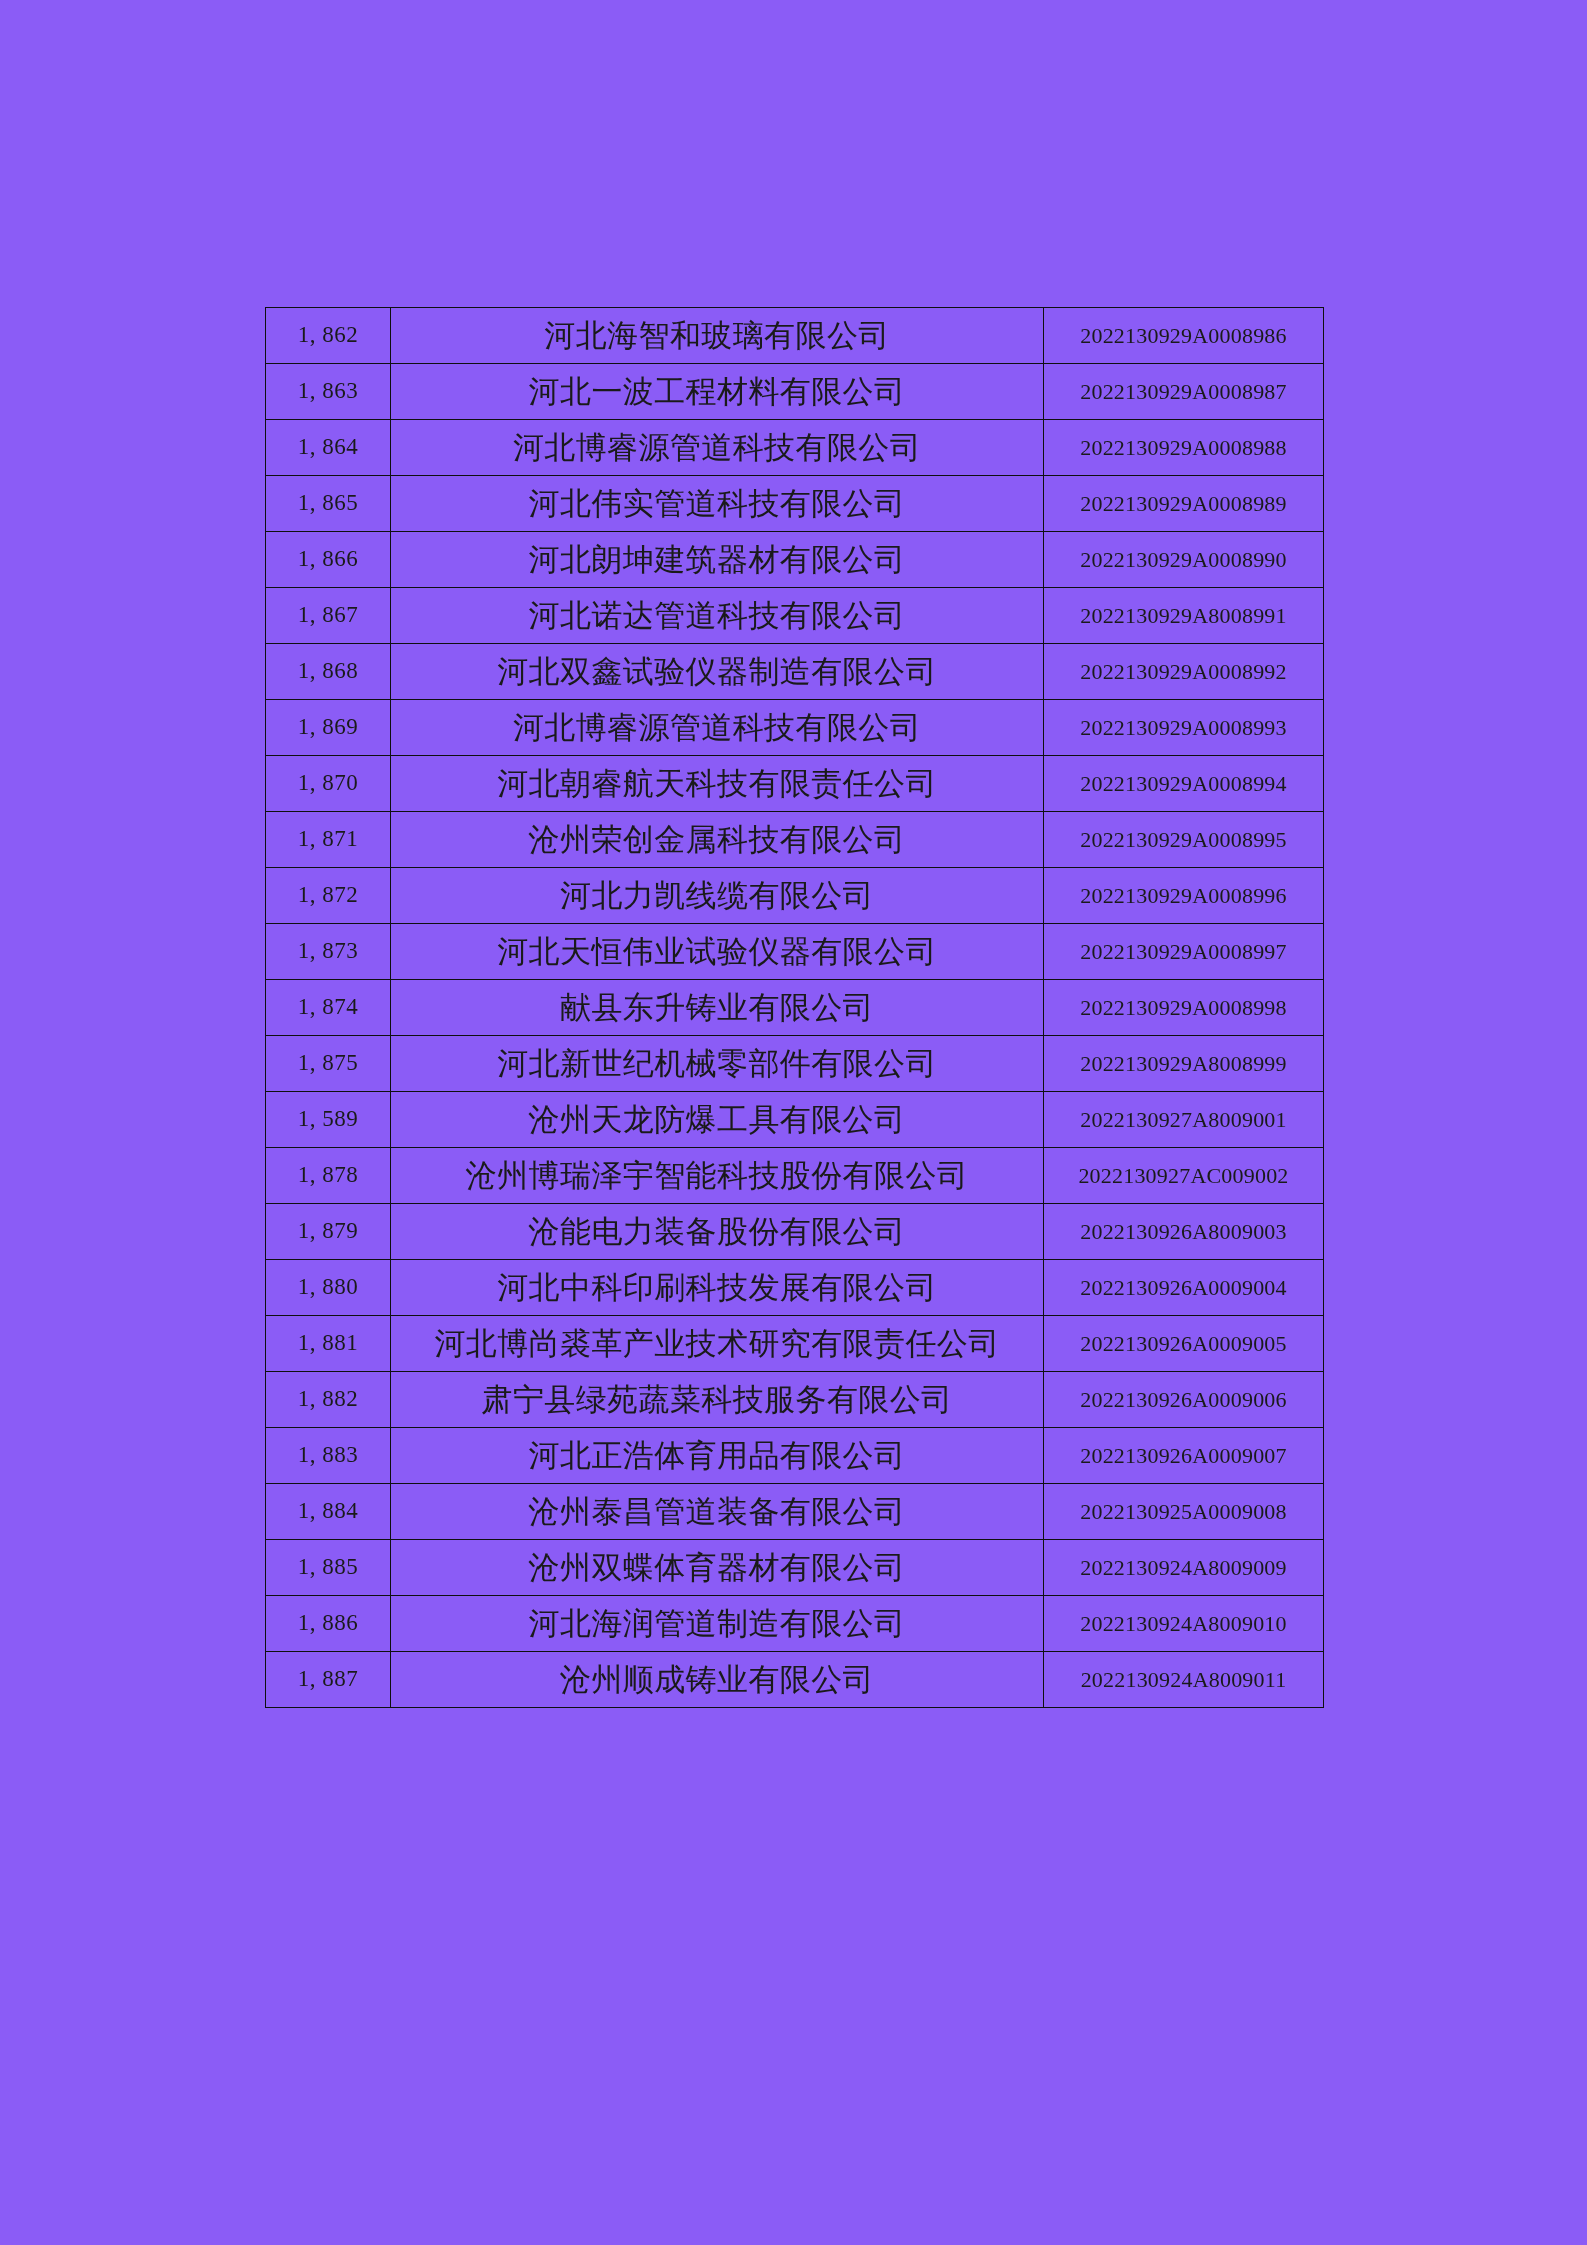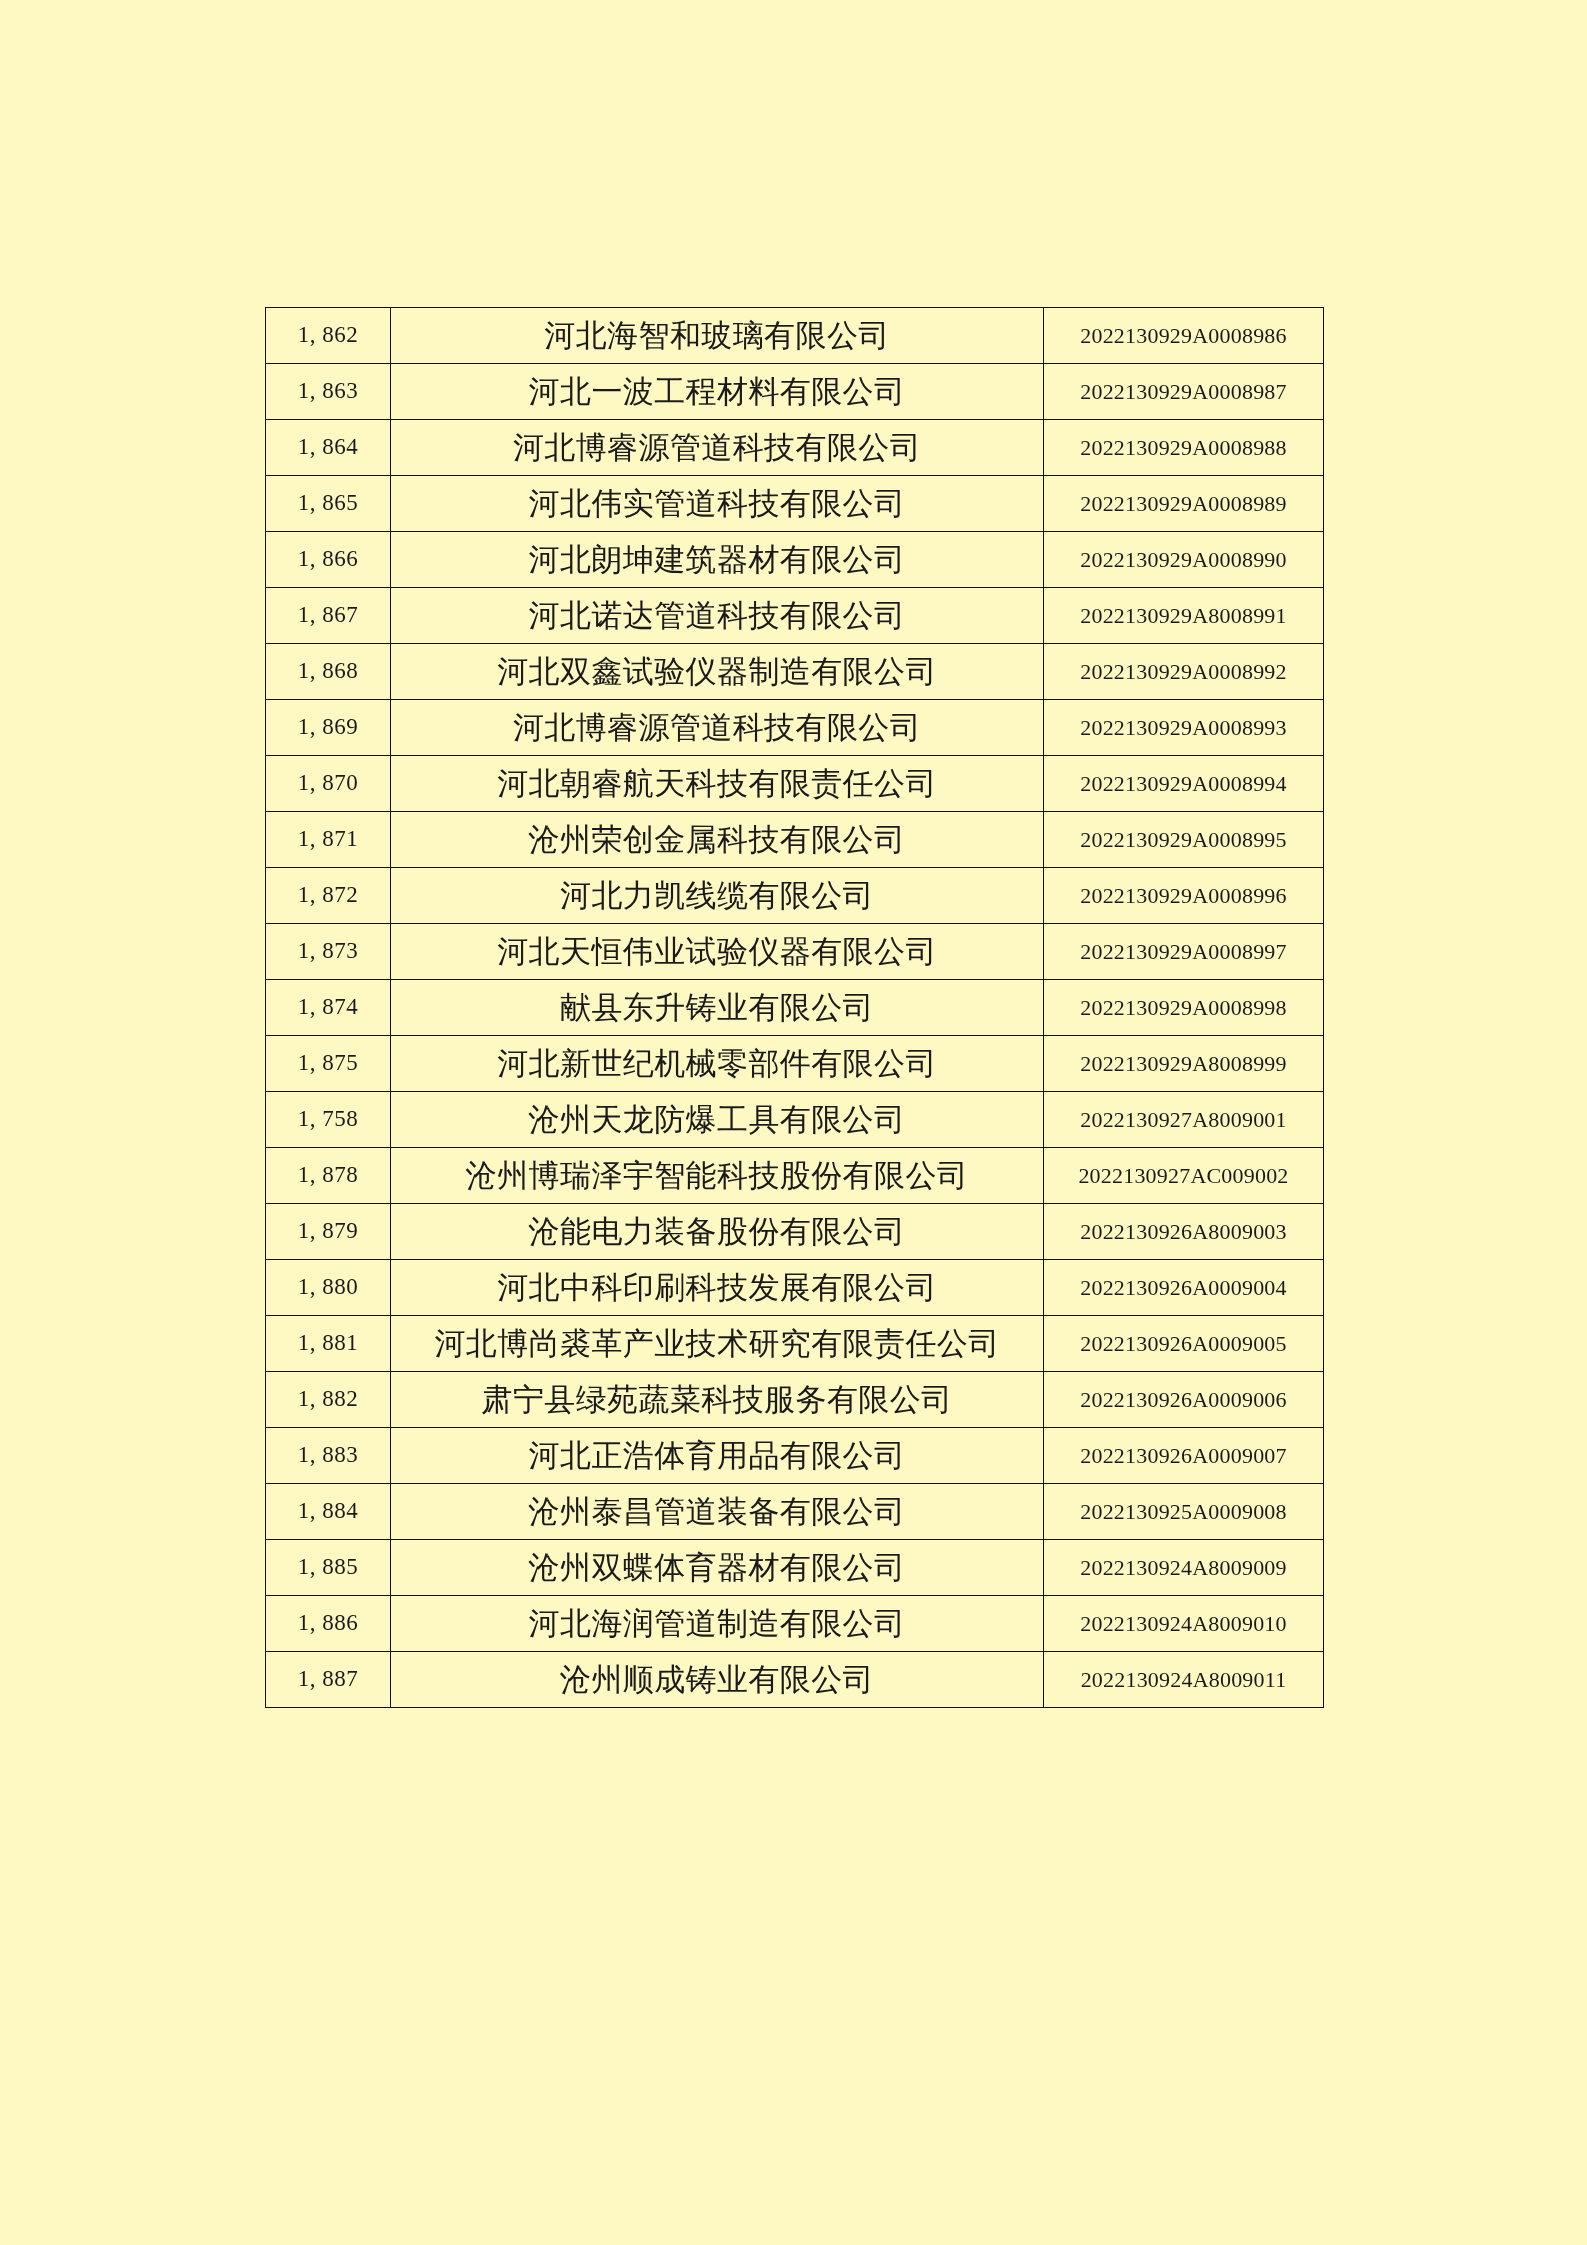--- a/index.html
+++ b/index.html
@@ -14,21 +14,21 @@
     color: #1a1a1a;
     position: relative;
     overflow: hidden;
   }
   .page {
     position: absolute;
     left: 0;
     top: 0;
     width: 1587px;
     height: 2245px;
-    background: #fef9c3;
+    background: #8b5cf6;
   }
   .table-wrap {
     position: absolute;
     left: 265px;
     top: 307px;
     width: 1058px;
   }
   table.registry {
     border-collapse: collapse;
     width: 1058px;
@@ -140,21 +140,21 @@
             <td class="idx">1, 874</td>
             <td class="name">献县东升铸业有限公司</td>
             <td class="code">2022130929A0008998</td>
           </tr>
           <tr>
             <td class="idx">1, 875</td>
             <td class="name">河北新世纪机械零部件有限公司</td>
             <td class="code">2022130929A8008999</td>
           </tr>
           <tr>
-            <td class="idx">1, 758</td>
+            <td class="idx">1, 589</td>
             <td class="name">沧州天龙防爆工具有限公司</td>
             <td class="code">2022130927A8009001</td>
           </tr>
           <tr>
             <td class="idx">1, 878</td>
             <td class="name">沧州博瑞泽宇智能科技股份有限公司</td>
             <td class="code">2022130927AC009002</td>
           </tr>
           <tr>
             <td class="idx">1, 879</td>

